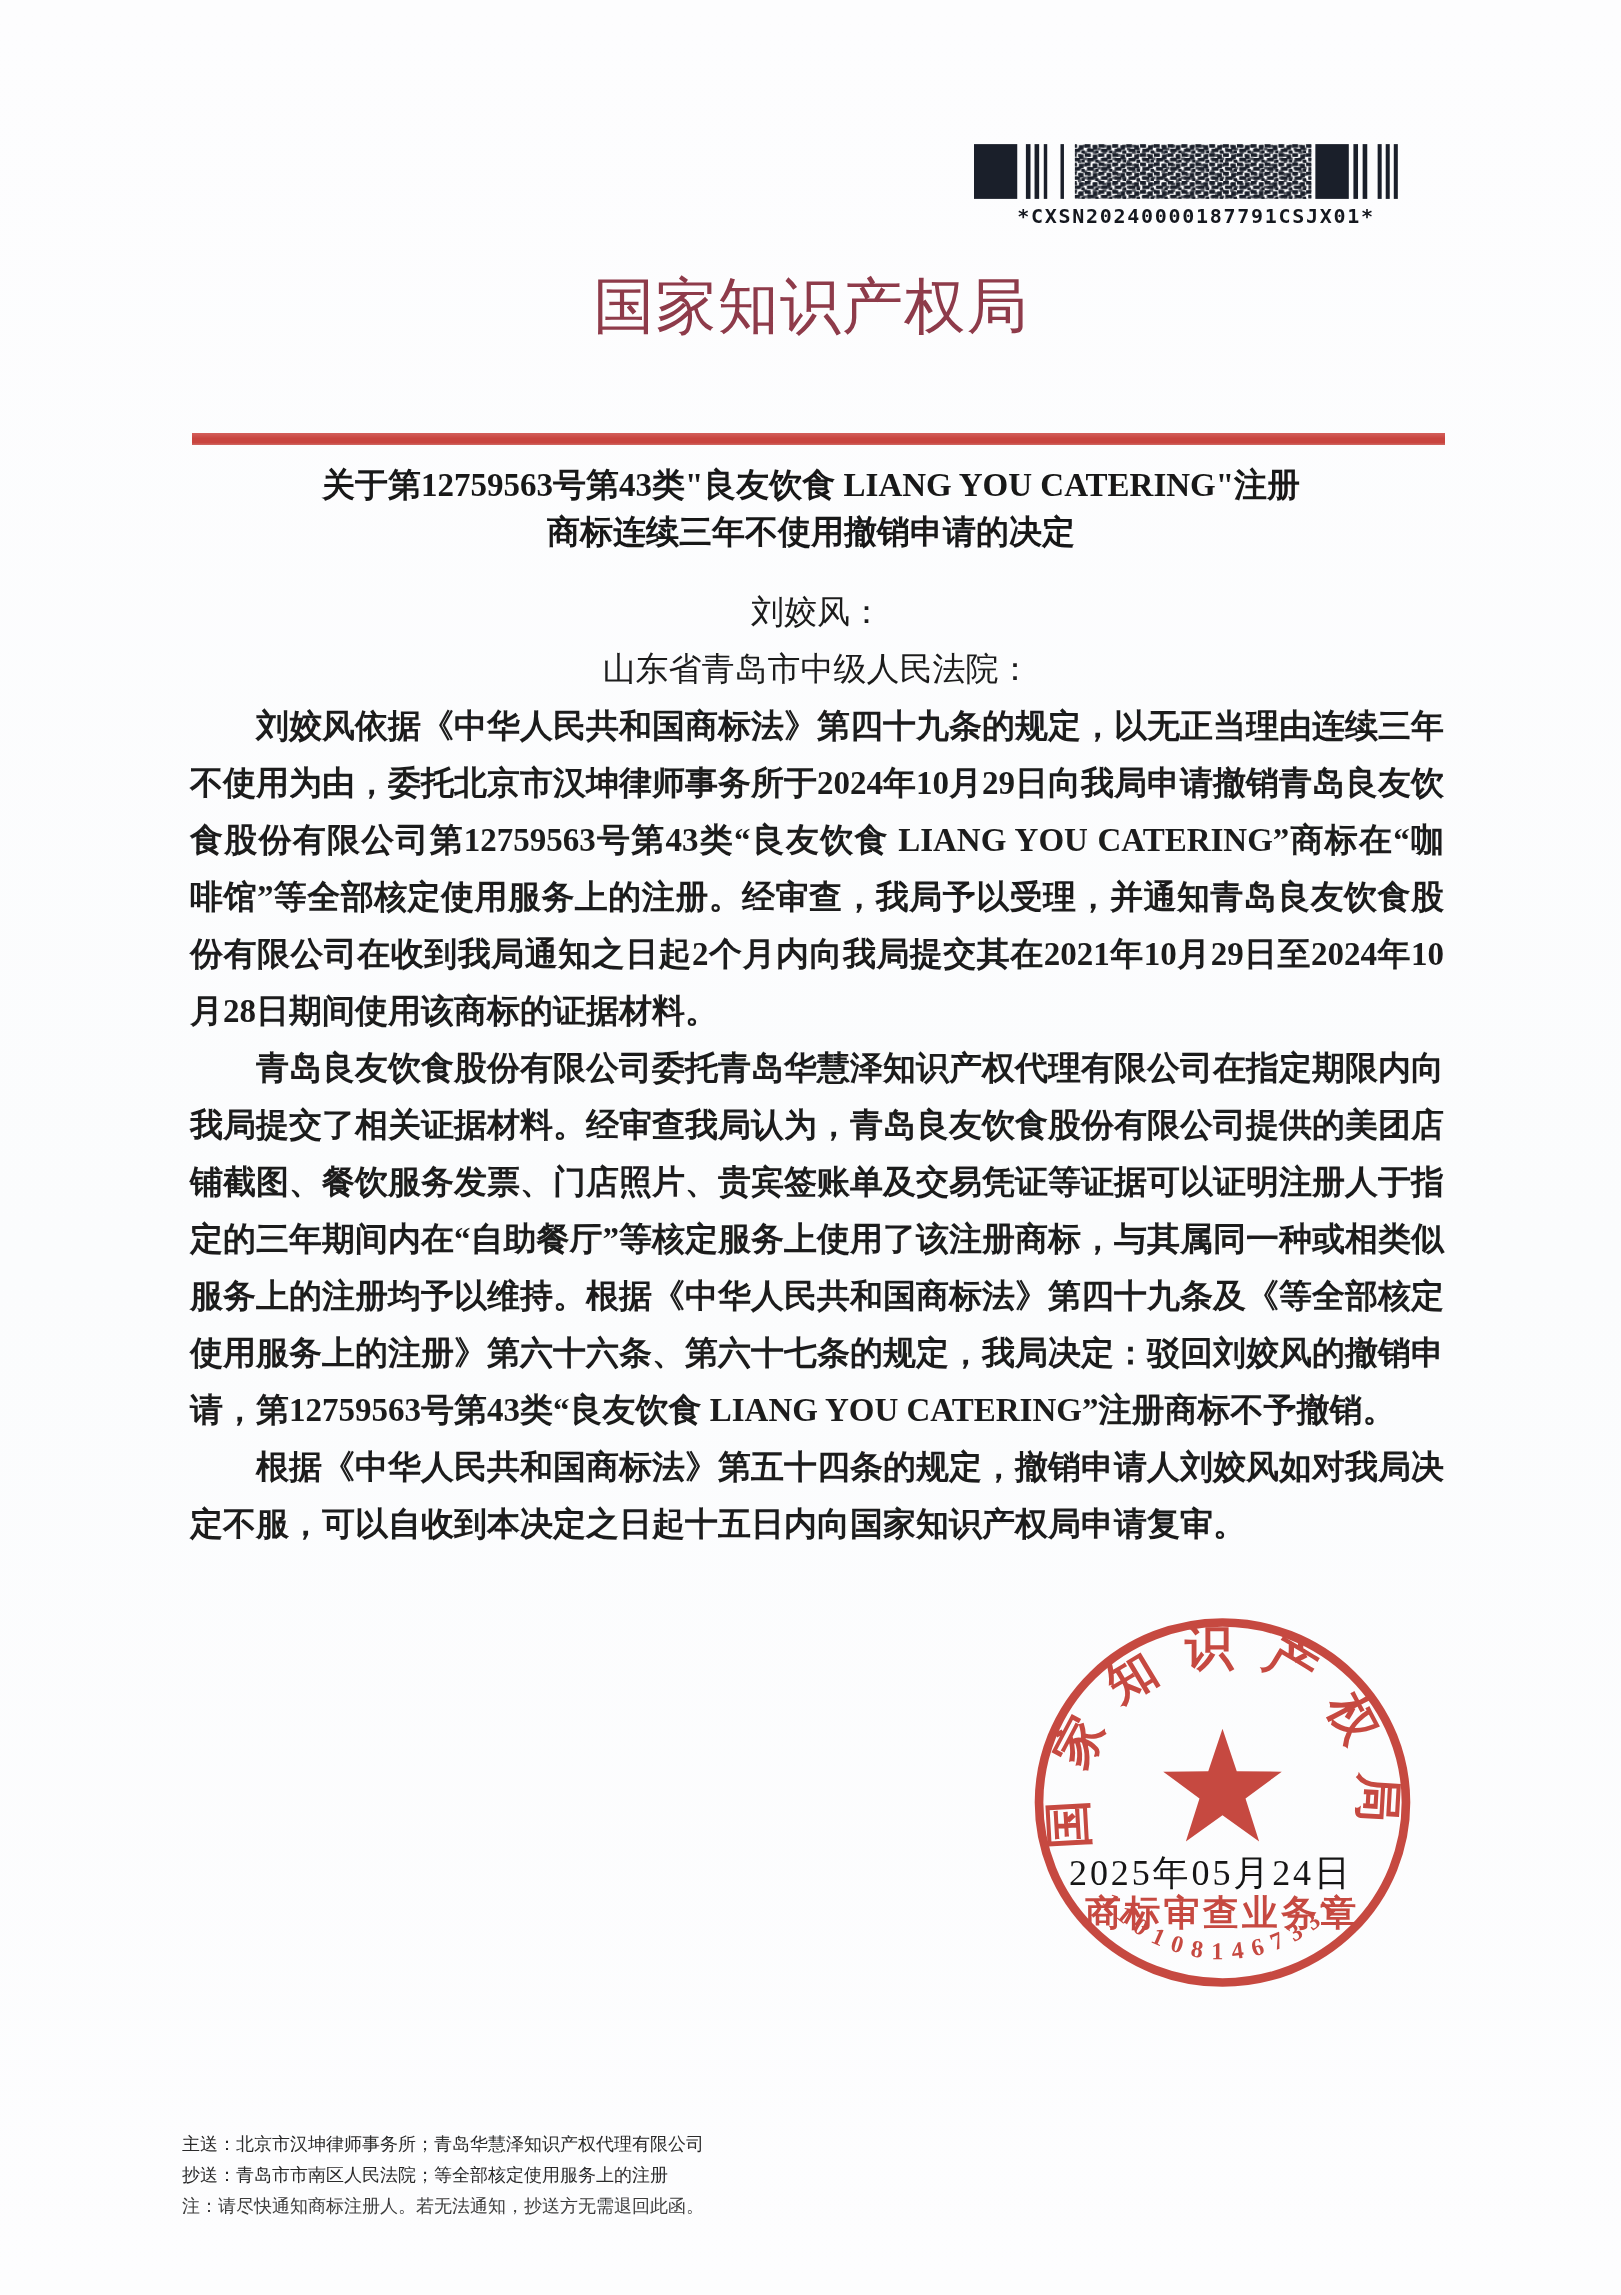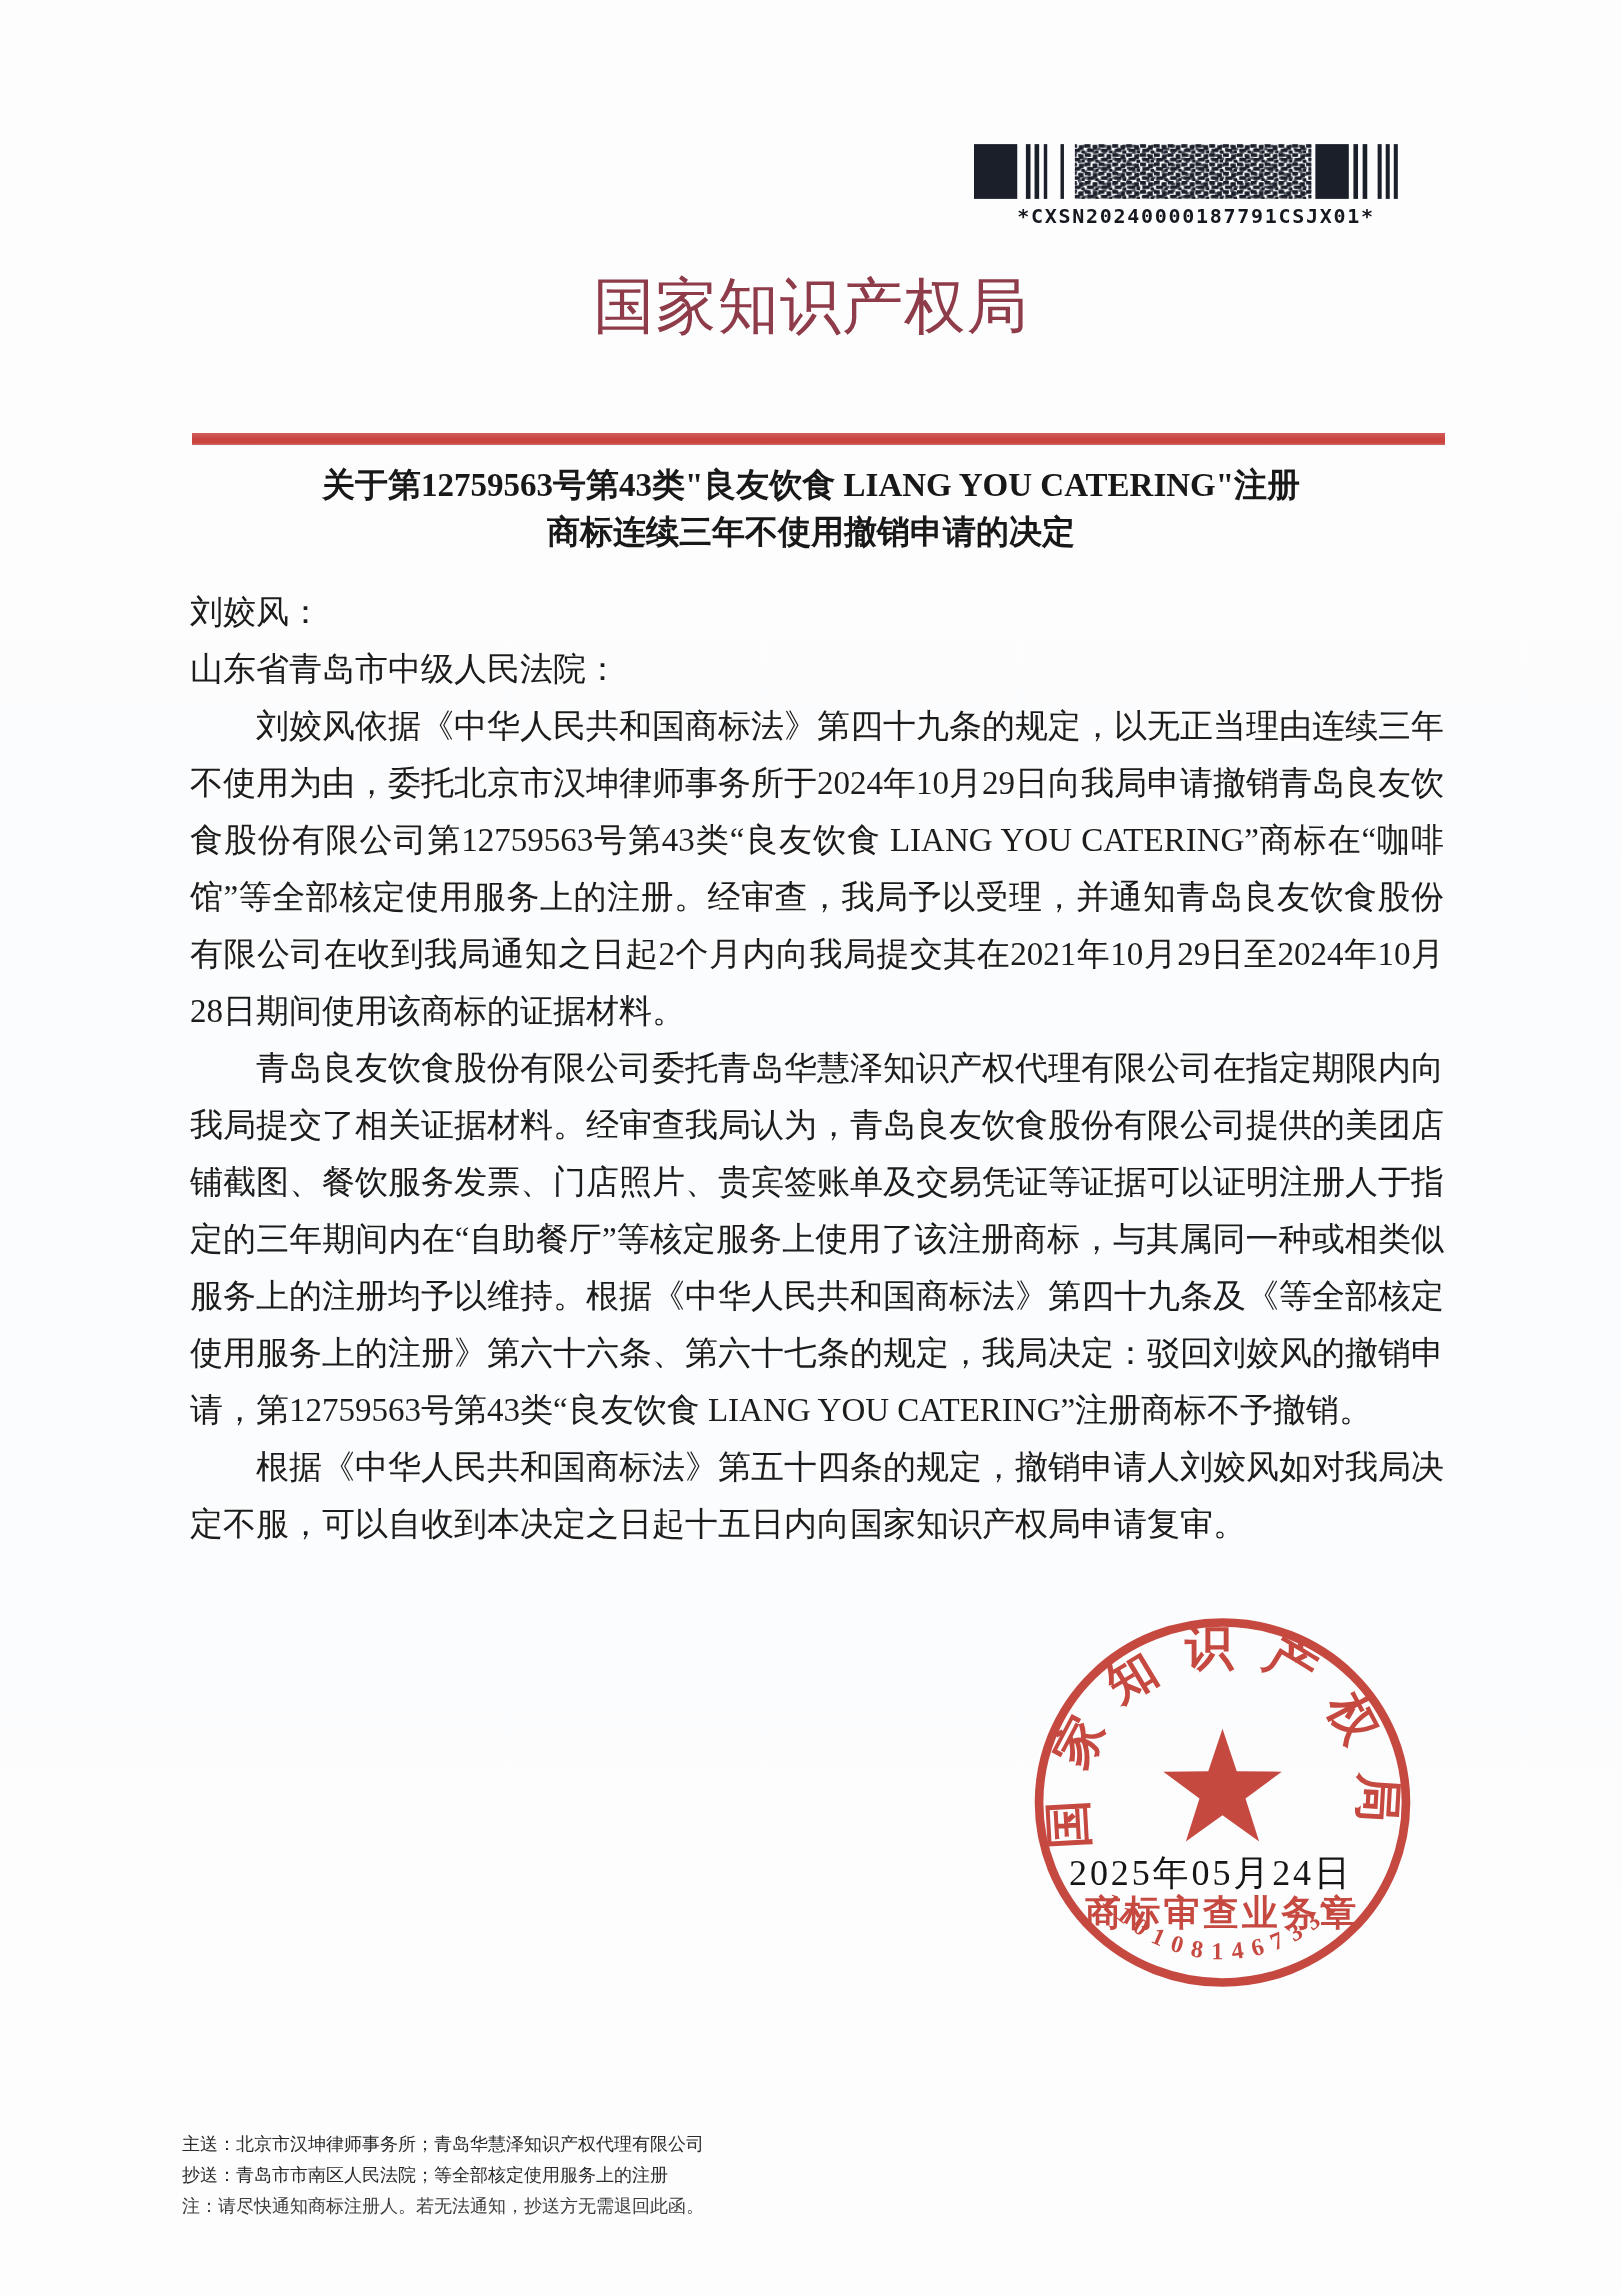--- a/index.html
+++ b/index.html
@@ -61,22 +61,22 @@
     font-weight: 600;
     color: #181818;
   }
   
   .body-text {
     position: absolute; left: 190px; top: 584px; width: 1254px;
     font-size: 33px; line-height: 57px;
     color: #1c1c1c;
     text-align: justify;
   }
-  .body-text p { margin: 0; text-indent: 2em; }
-  .salutation { text-align: left; font-family: Liberation Serif, serif; }
+  .body-text p { margin: 0; text-indent: 2em; font-weight: bold; }
+  .salutation { text-align: center; font-family: Liberation Serif, serif; }
   
   .seal {
     position: absolute; left: 1032px; top: 1615px;
     width: 381px; height: 375px;
     opacity: 0.92;
   }
   .seal-arc-text {
     font-size: 84px; letter-spacing: 46px;
     fill: #c23a31;
     font-family: "Liberation Serif", "DejaVu Serif", serif;

